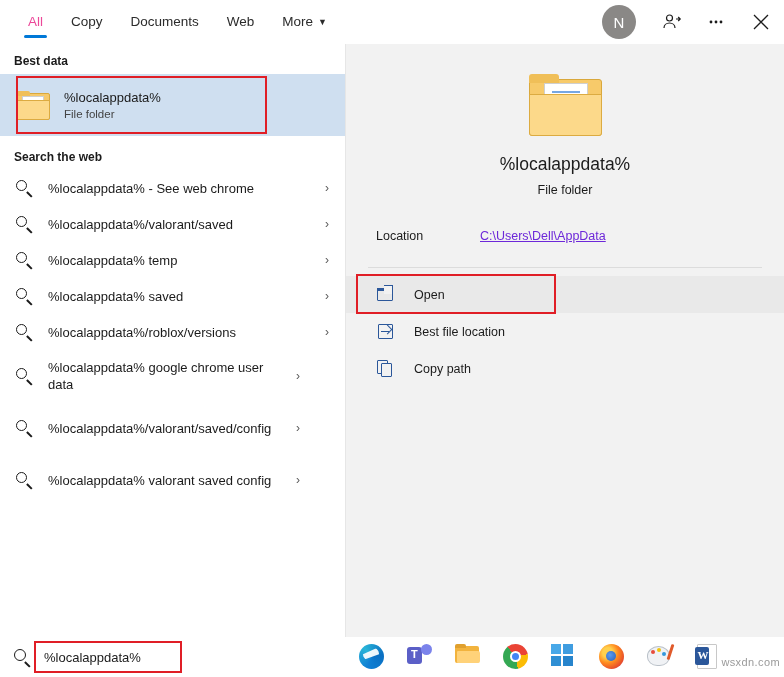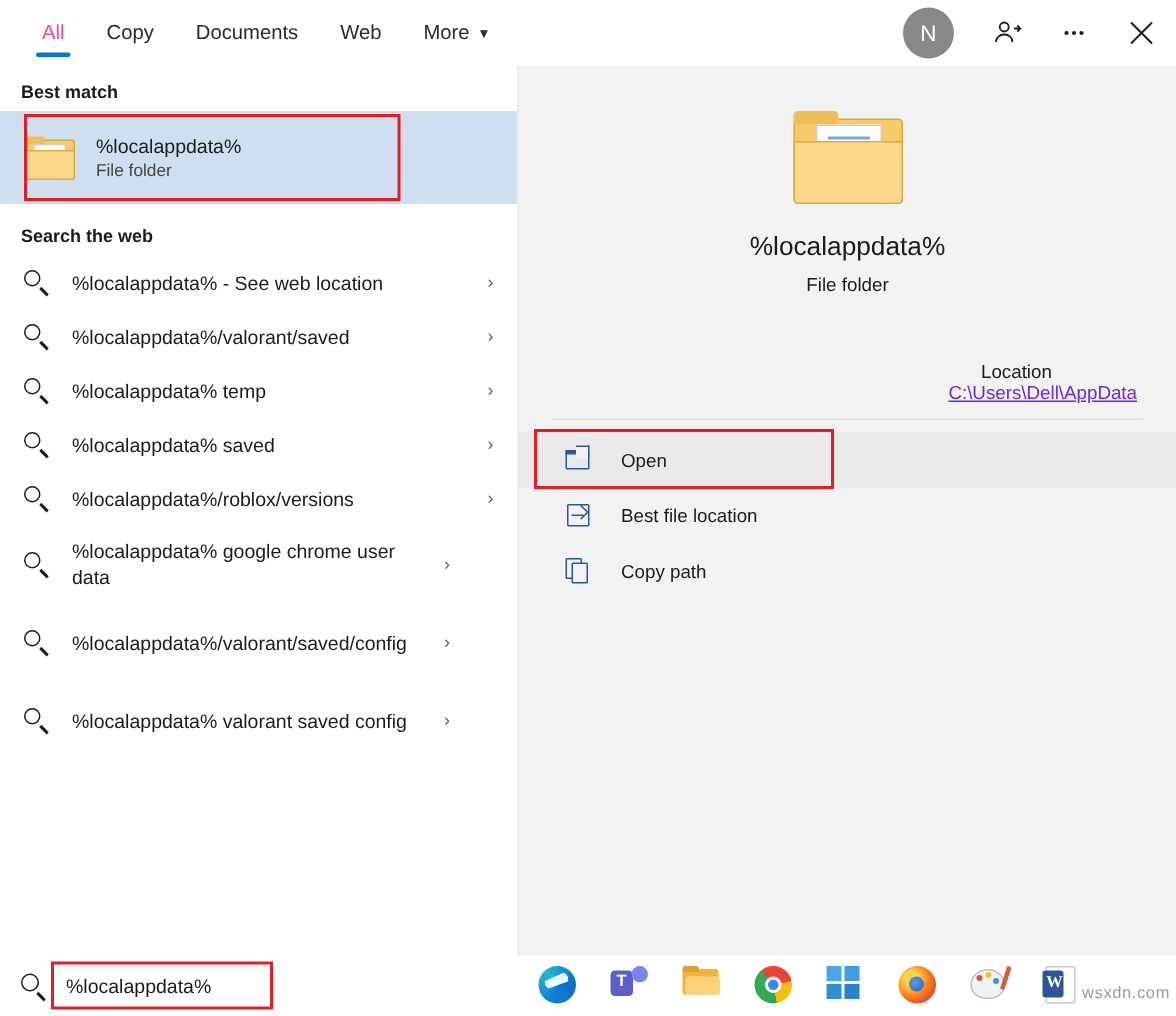--- a/index.html
+++ b/index.html
@@ -312,26 +312,25 @@
     text-align: center;
     margin-top: 18px;
   }
   .preview-sub {
     font-size: 12.5px;
     color: #1b1b1b;
     text-align: center;
     margin-top: 8px;
   }
   .loc-row {
-    margin-top: 44px;
-    display: flex;
-    align-items: flex-end;
+    margin-top: 32px;
+    display: flex;
+    align-items: flex-start;
     padding: 0 26px 0 30px;
     height: 30px;
-    flex-direction: column;
   }
   .loc-label {
     font-size: 12.5px;
     color: #1b1b1b;
     width: 104px;
     flex: none;
   }
   .loc-value {
     font-size: 12.5px;
     color: #6d28d9;
@@ -710,21 +709,21 @@
           <path d="M2 2 L16 16 M16 2 L2 16" stroke="#1b1b1b" stroke-width="1.3" fill="none"></path>
         </svg>
       </div>
     </div>
   </div>
 
   <div class="content">
 
     <div class="left">
 
-      <div class="section-head">Best match</div>
+      <div class="section-head">Best data</div>
 
       <div class="bestmatch-wrap">
         <div class="bestmatch">
           <div class="folder-ico">
             <div class="back"></div>
             <div class="tabtop"></div>
             <div class="paper">
                 <i style="top:4px"></i>
                 <i style="top:8px"></i>
                 <i style="top:12px"></i>
@@ -738,21 +737,21 @@
         </div>
         <div class="redbox" style="left:16px; top:2px; width:251px; height:58px;"></div>
       </div>
 
       <div class="section-head" style="padding-top:14px">Search the web</div>
 
       <div class="weblist">
 
         <div class="webrow">
           <div class="mag"></div>
-          <div class="label">%localappdata% - See web location</div>
+          <div class="label">%localappdata% - See web chrome</div>
           <div class="chev">›</div>
         </div>
 
         <div class="webrow">
           <div class="mag"></div>
           <div class="label">%localappdata%/valorant/saved</div>
           <div class="chev">›</div>
         </div>
 
         <div class="webrow">

